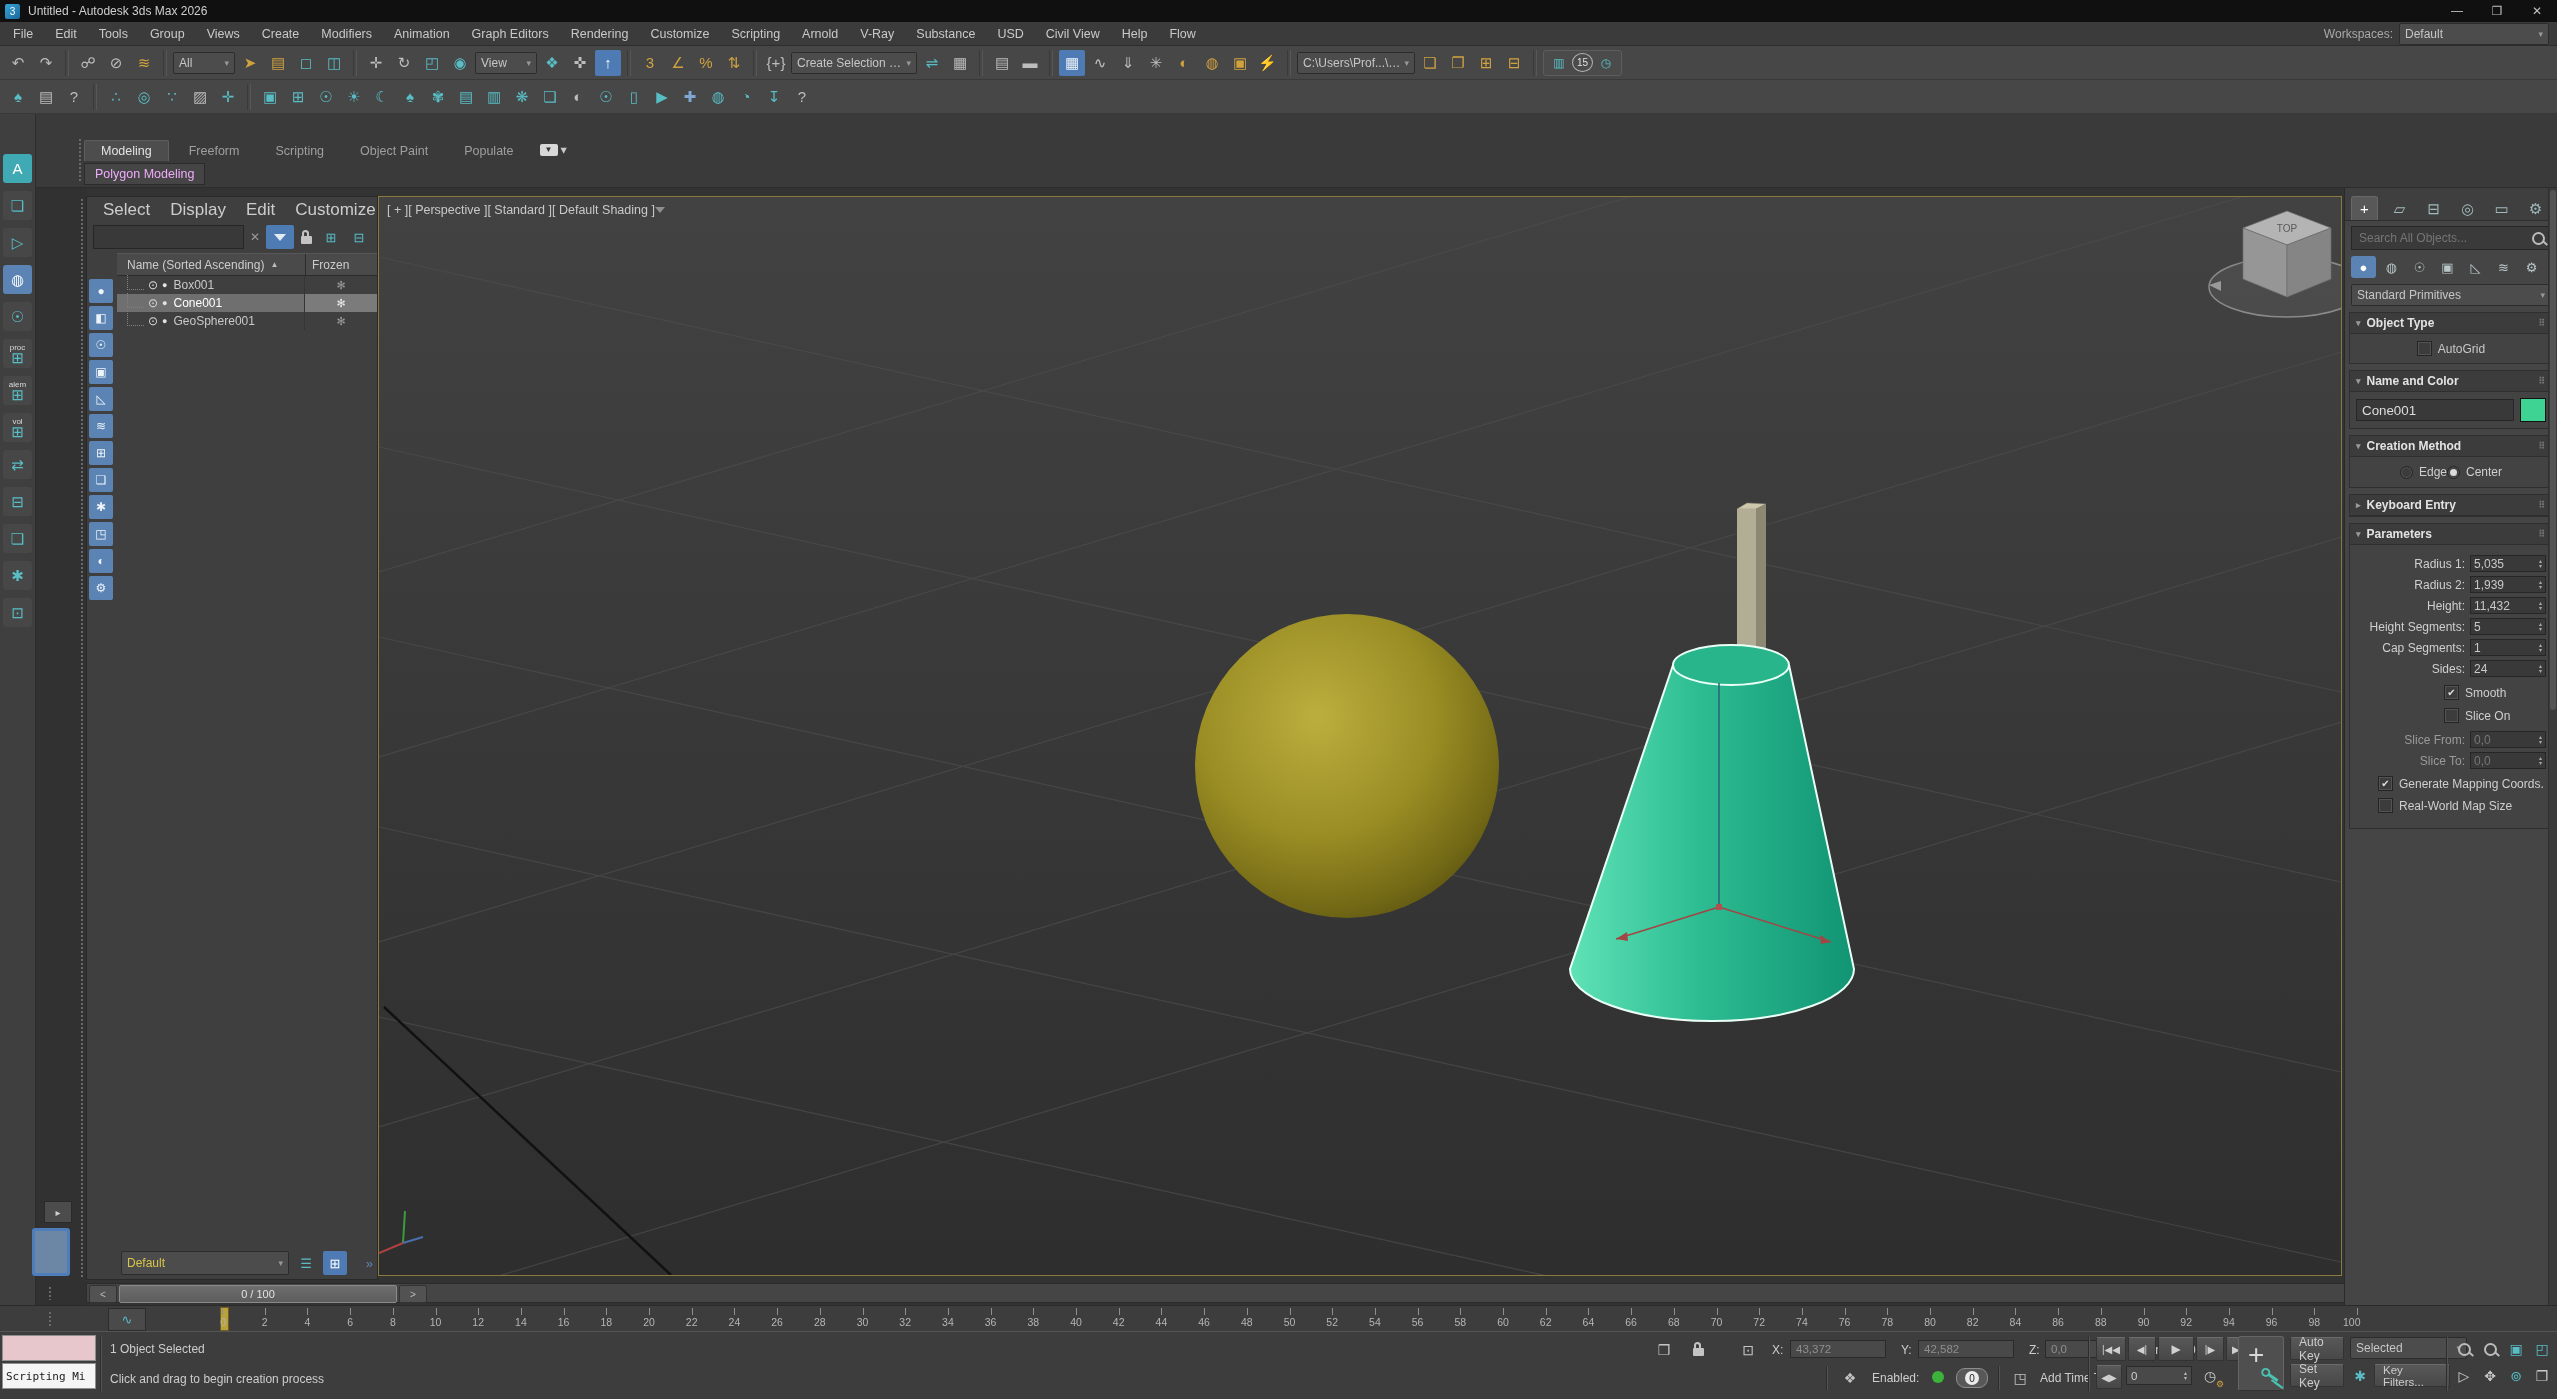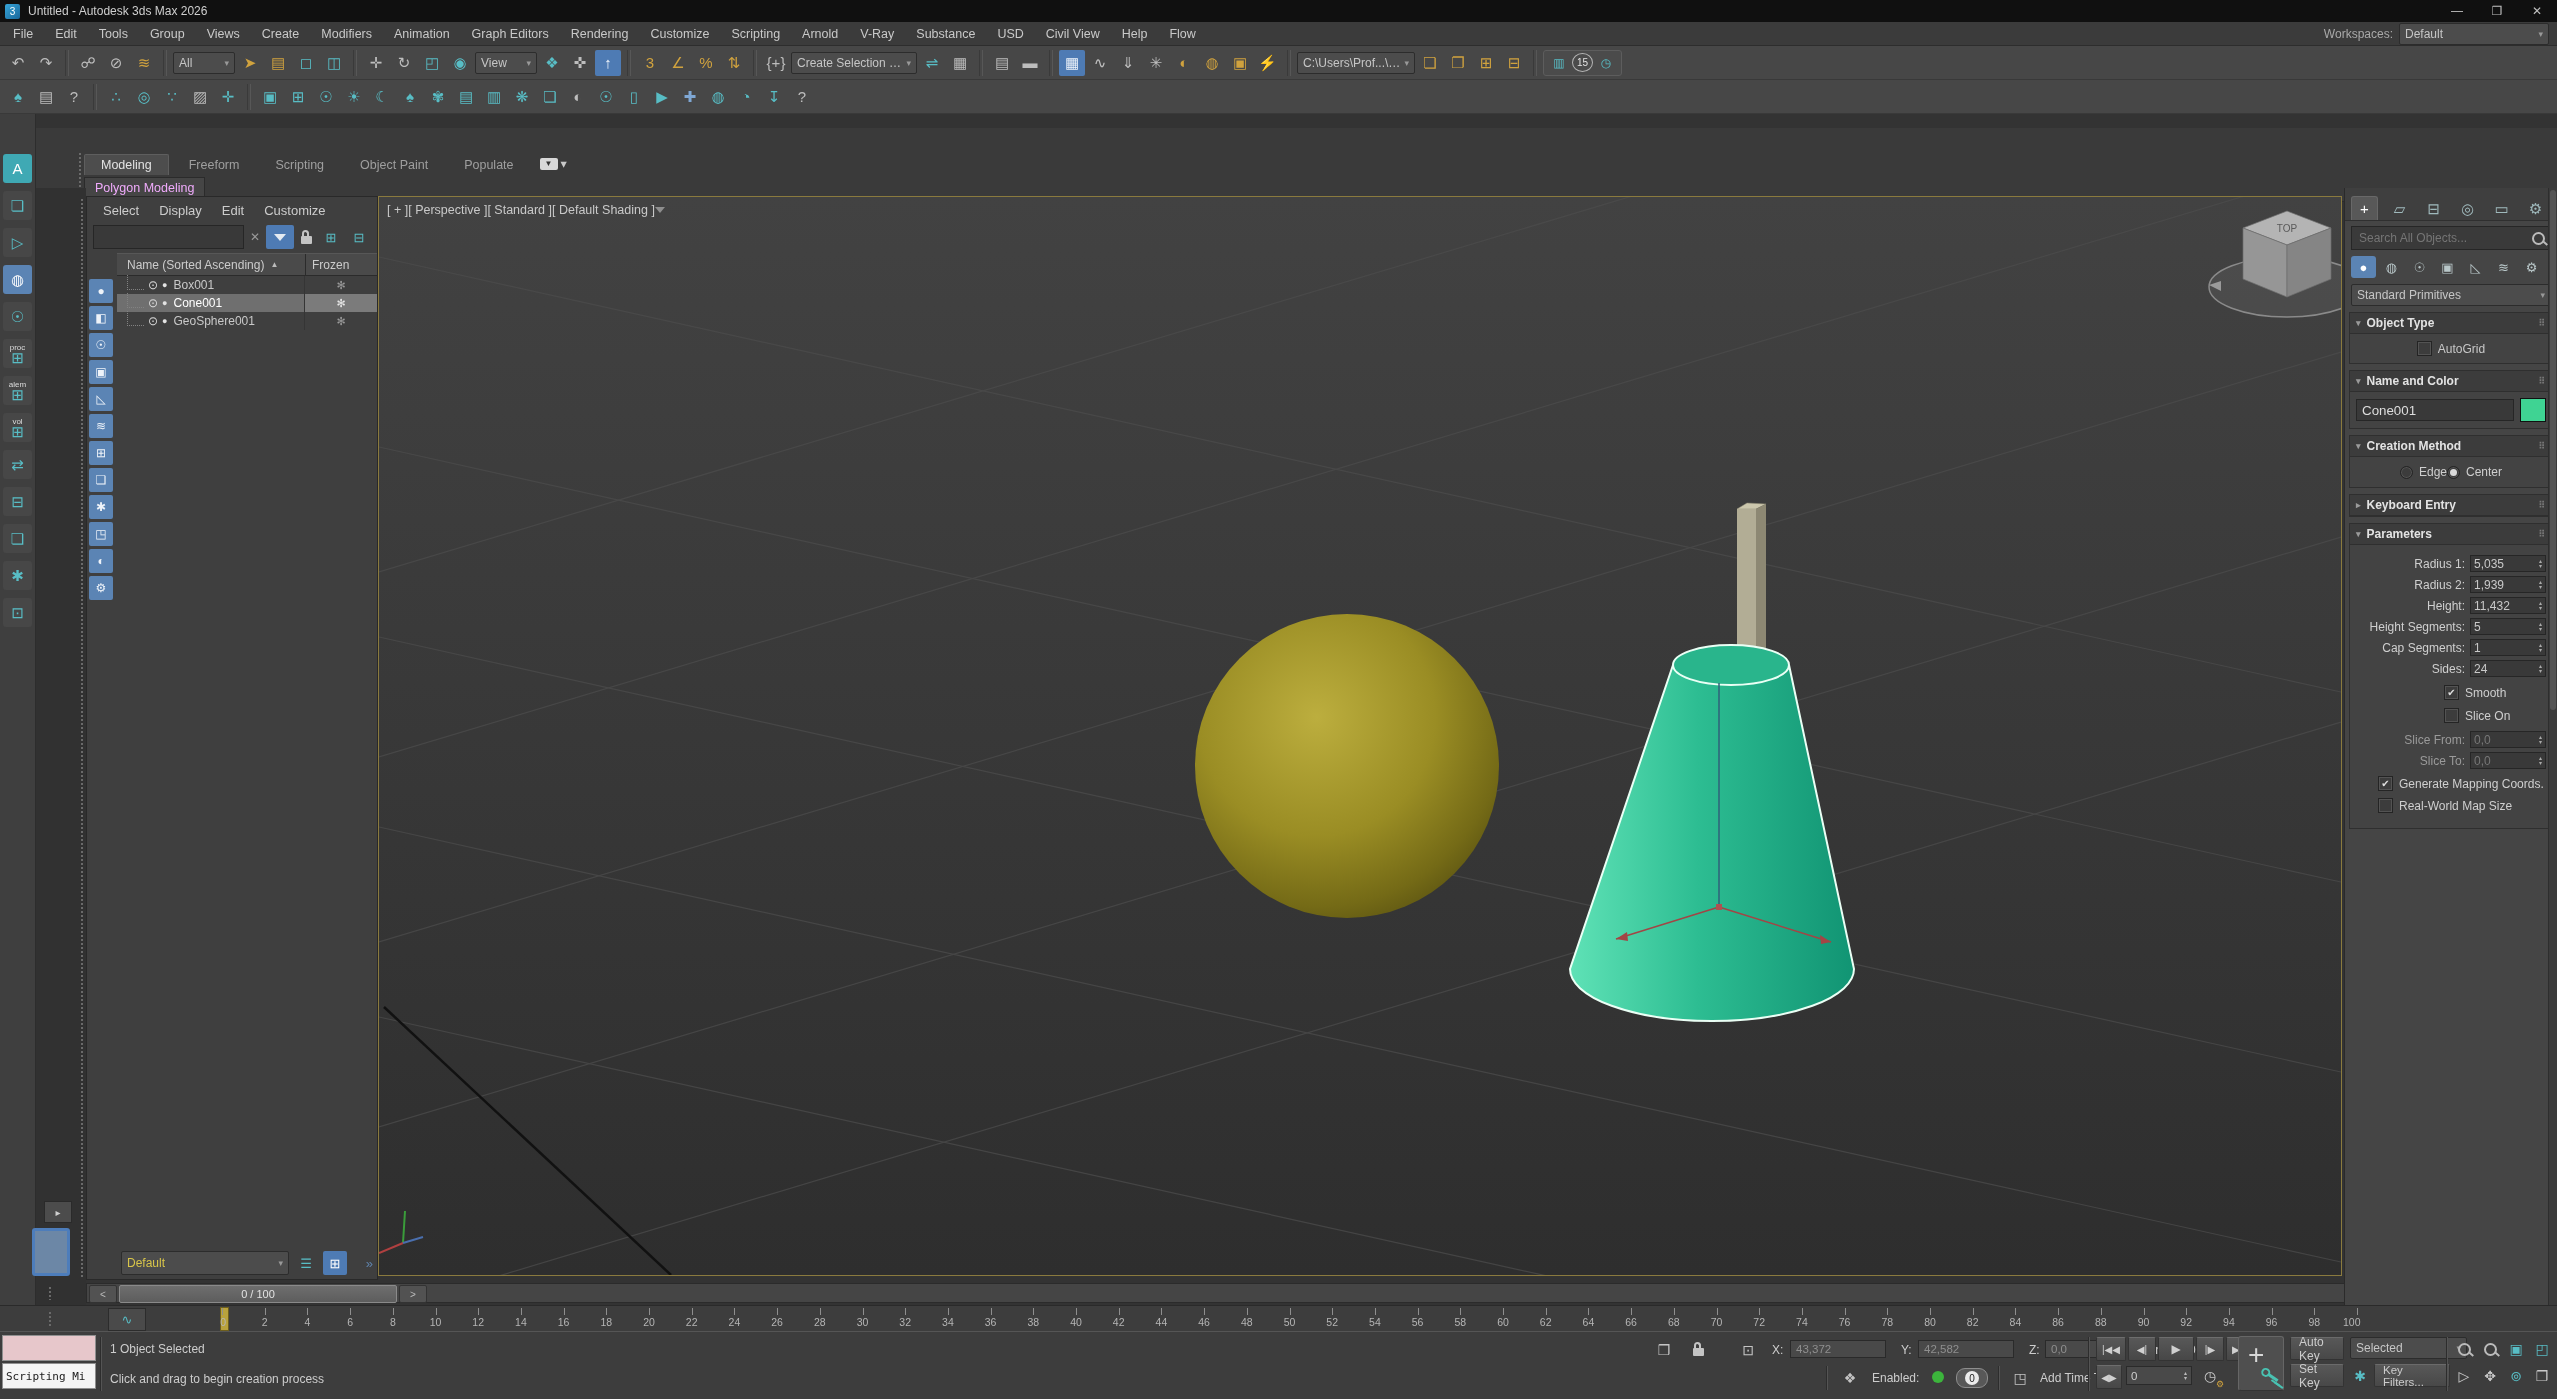--- a/index.html
+++ b/index.html
@@ -31,21 +31,21 @@
   .tsep{width:2px;height:26px;border-left:1px solid #3a3a3a;border-right:1px solid #575757;margin:0 4px;flex:none;}
   .dd{height:22px;background:#4c4c4c;border:1px solid #2c2c2c;border-radius:2px;display:flex;align-items:center;
       padding:0 5px;font-size:12px;color:#c6c6c6;box-sizing:border-box;flex:none;}
   .dd .ddv{overflow:hidden;white-space:nowrap;text-overflow:ellipsis;flex:1;}
   .dd .cr{font-size:9px;color:#999;margin-left:4px;}
   .abgroup{display:flex;align-items:center;gap:3px;border:1px solid #5d5d5d;border-radius:3px;
            padding:2px 5px;background:#4b4b4b;flex:none;}
   .badge{min-width:17px;height:17px;border:1px solid #b5b5b5;border-radius:50%;font-size:10px;
          display:flex;align-items:center;justify-content:center;color:#e2e2e2;padding:0 1px;}
   
-  #ribbon{left:0;top:128px;width:2557px;height:74px;background:#3a3a3a;border-bottom:1px solid #2c2c2c;box-sizing:border-box;}
+  #ribbon{left:0;top:114px;width:2557px;height:74px;background:#3a3a3a;border-bottom:1px solid #2c2c2c;box-sizing:border-box;}
   #rtabs{position:absolute;left:84px;top:26px;display:flex;gap:4px;align-items:flex-end;font-size:12.5px;}
   .rtab{padding:3px 16px;color:#9f9f9f;}
   .rtab.on{background:#4d4d4d;border:1px solid #5e5e5e;border-bottom:none;color:#e2e2e2;border-radius:2px 2px 0 0;}
   #rmin{display:flex;align-items:center;gap:3px;padding:0 6px 4px;}
   #rminbox{width:18px;height:12px;background:#d8d8d8;border-radius:2px;color:#333;font-size:8px;
            display:flex;align-items:center;justify-content:center;}
   #subtab{position:absolute;left:84px;top:49px;padding:3px 10px;background:#454545;border:1px solid #2b2b2b;
           color:#f0abfc;font-size:12.5px;}
   .vgrip{position:absolute;width:4px;background-image:radial-gradient(#6a6a6a 1px,transparent 1px);background-size:4px 4px;}
   
@@ -58,21 +58,21 @@
   .lico.bluebg{background:#5b84b4;color:#fff;}
   
   #gutter{left:36px;top:188px;width:50px;height:1143px;background:#313131;}
   #gcollapse{position:absolute;left:8px;top:1013px;width:26px;height:20px;background:#4c4c4c;border:1px solid #2a2a2a;
              color:#cfcfcf;display:flex;align-items:center;justify-content:center;font-size:10px;}
   #gswatch{position:absolute;left:-4px;top:1040px;width:38px;height:48px;border:3px solid #4d7dbb;
            background:#6c87a6;border-radius:3px;box-sizing:border-box;}
   
   #explorer{left:86px;top:196px;width:292px;height:1084px;background:#3f3f3f;border:1px solid #292929;box-sizing:border-box;}
   #expmenus{display:flex;align-items:center;height:26px;padding-left:6px;}
-  #expmenus span{padding:0 10px;font-size:13px;color:#cccccc;}
+  #expmenus span{padding:0 10px;font-size:17px;color:#cccccc;}
   #expsearch{display:flex;align-items:center;gap:4px;height:26px;margin:1px 6px 3px;}
   #expinput{flex:1;height:22px;background:#393939;border:1px solid #262626;color:#ddd;padding:0 4px;min-width:0;}
   .xico{color:#9a9a9a;font-size:12px;padding:0 2px;}
   #filterbtn{width:28px;height:24px;background:#4e7bb4;border-radius:2px;display:flex;align-items:center;justify-content:center;}
   .funnelico{width:0;height:0;border-left:6px solid transparent;border-right:6px solid transparent;
              border-top:7px solid #e3eaf2;display:inline-block;}
   .funnelico.grey{border-top-color:#8e8e8e;border-left-width:5px;border-right-width:5px;border-top-width:6px;}
   .lockico{display:inline-block;width:11px;height:8px;background:#c4c4c4;border-radius:1px;position:relative;margin:6px 3px 0;}
   .lockico::before{content:"";position:absolute;top:-6px;left:1px;width:7px;height:6px;border:2px solid #c4c4c4;
                    border-bottom:none;border-radius:4px 4px 0 0;box-sizing:border-box;}

